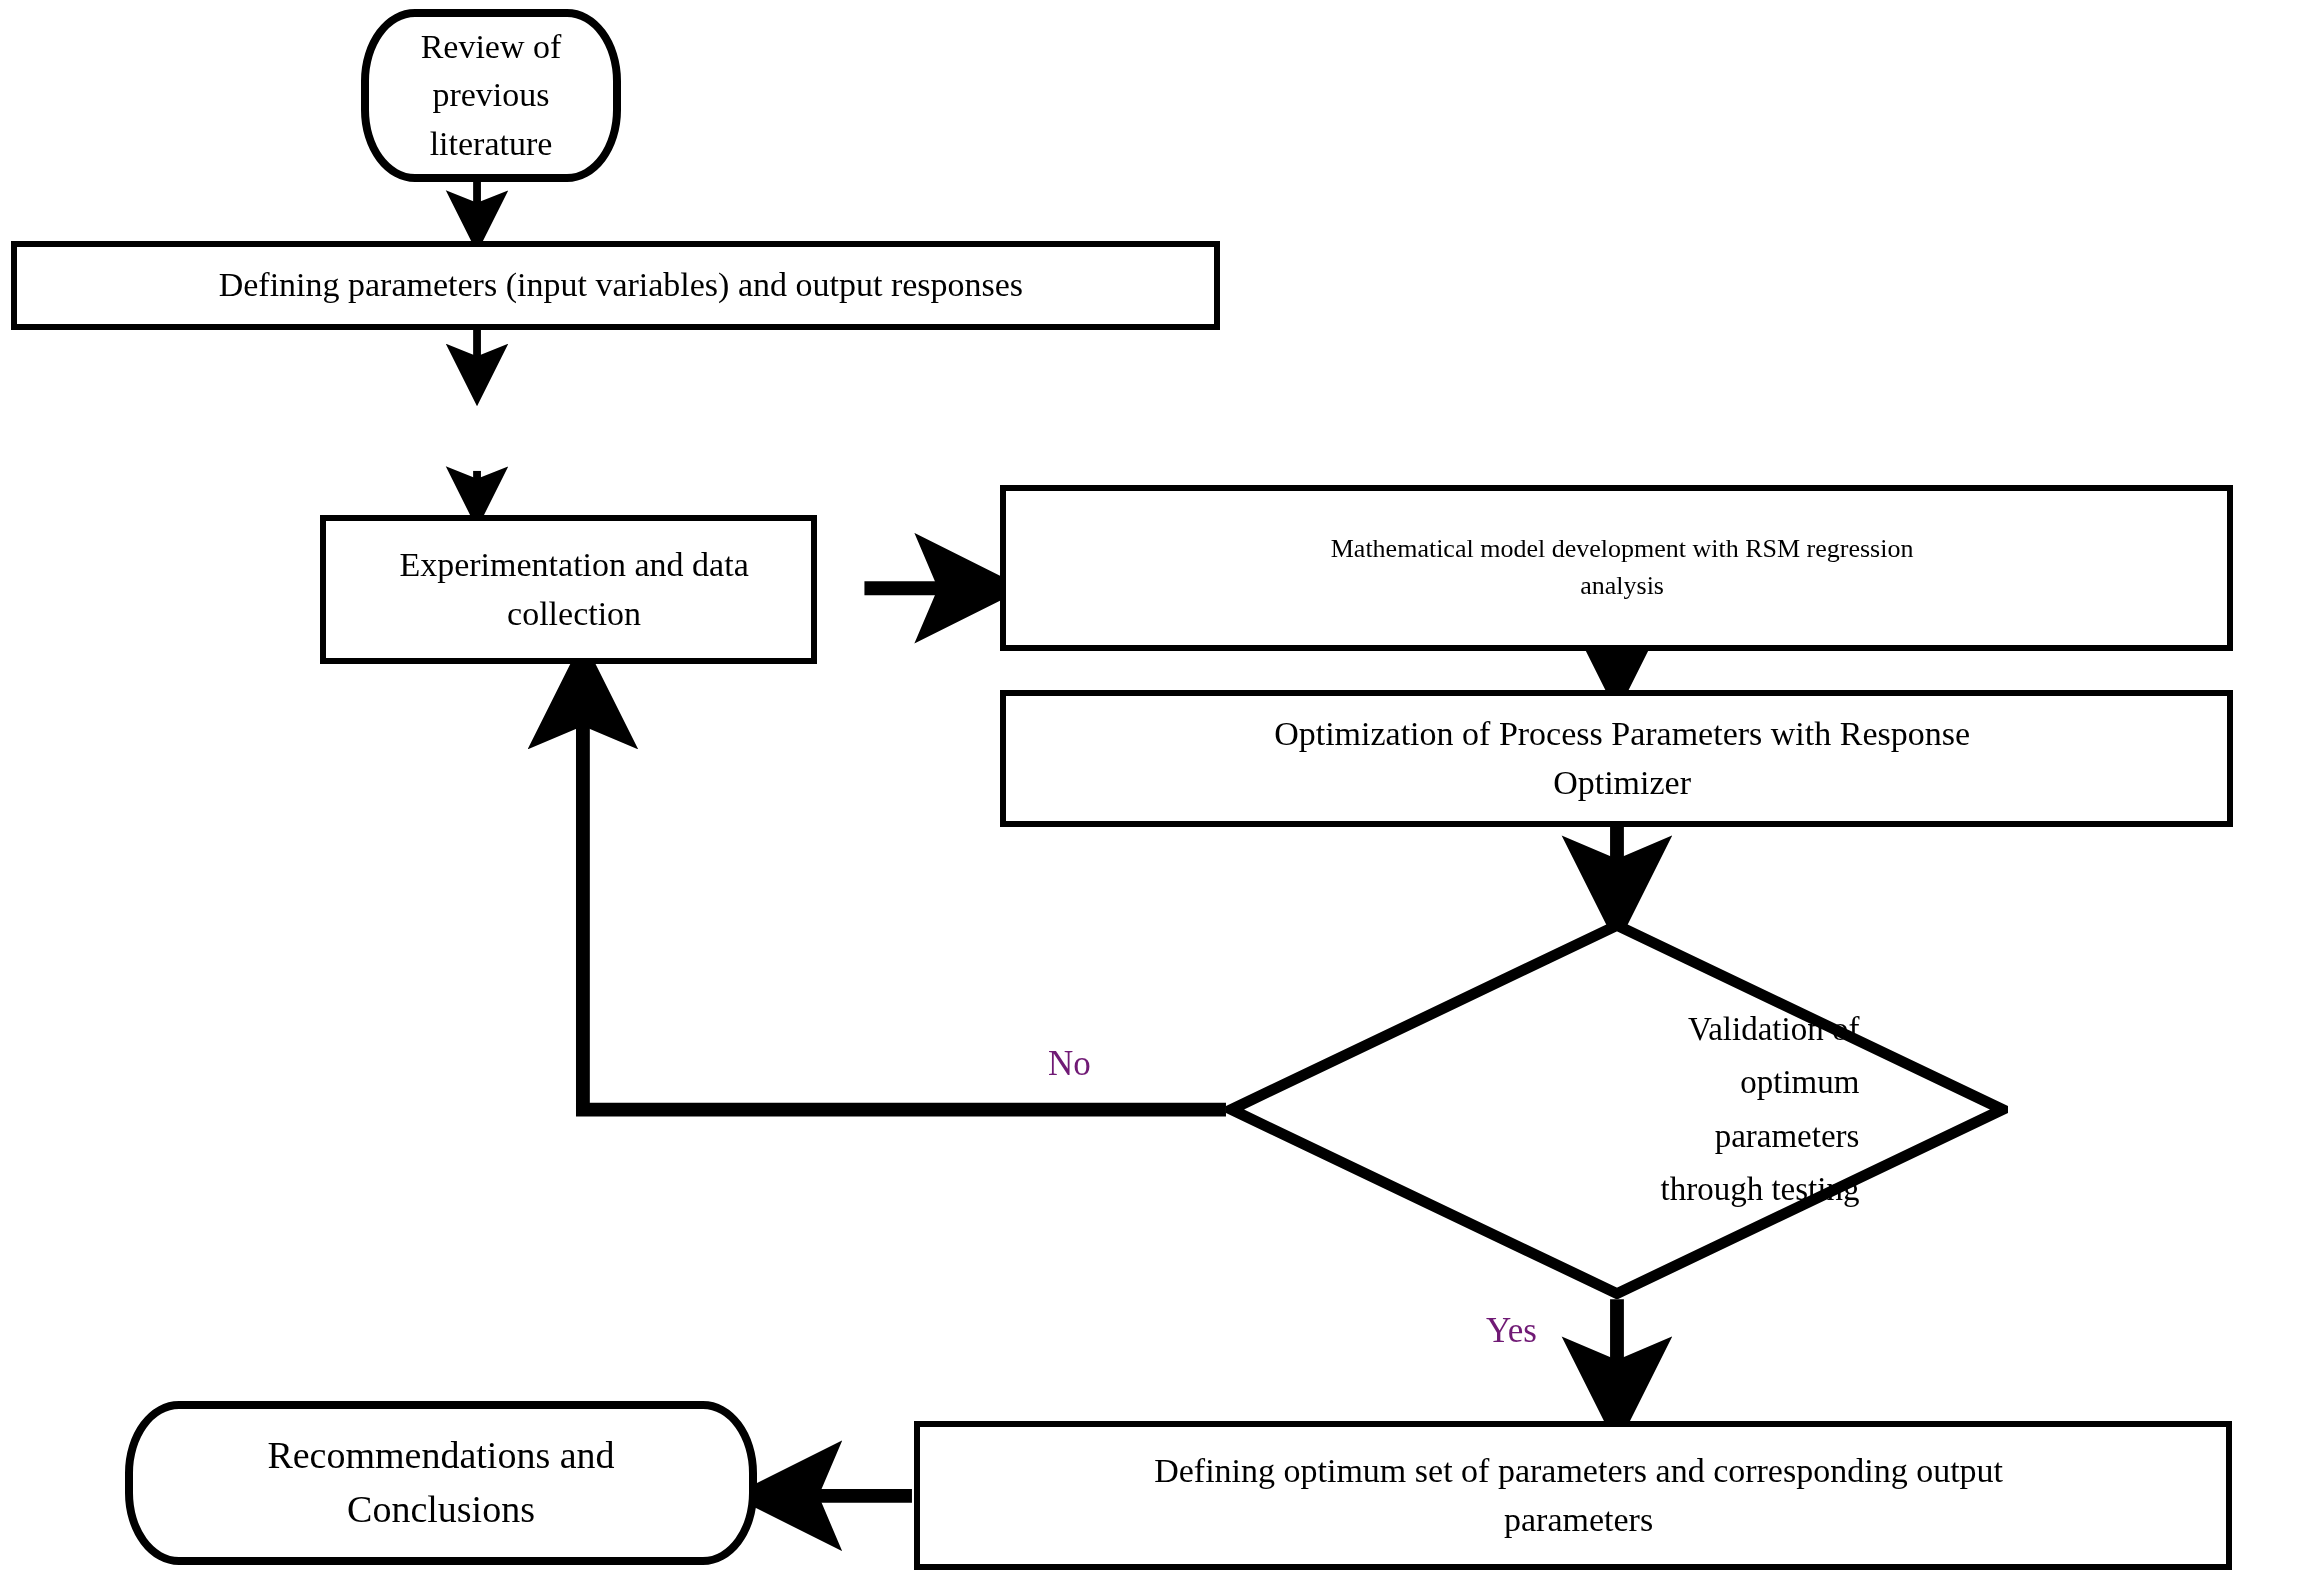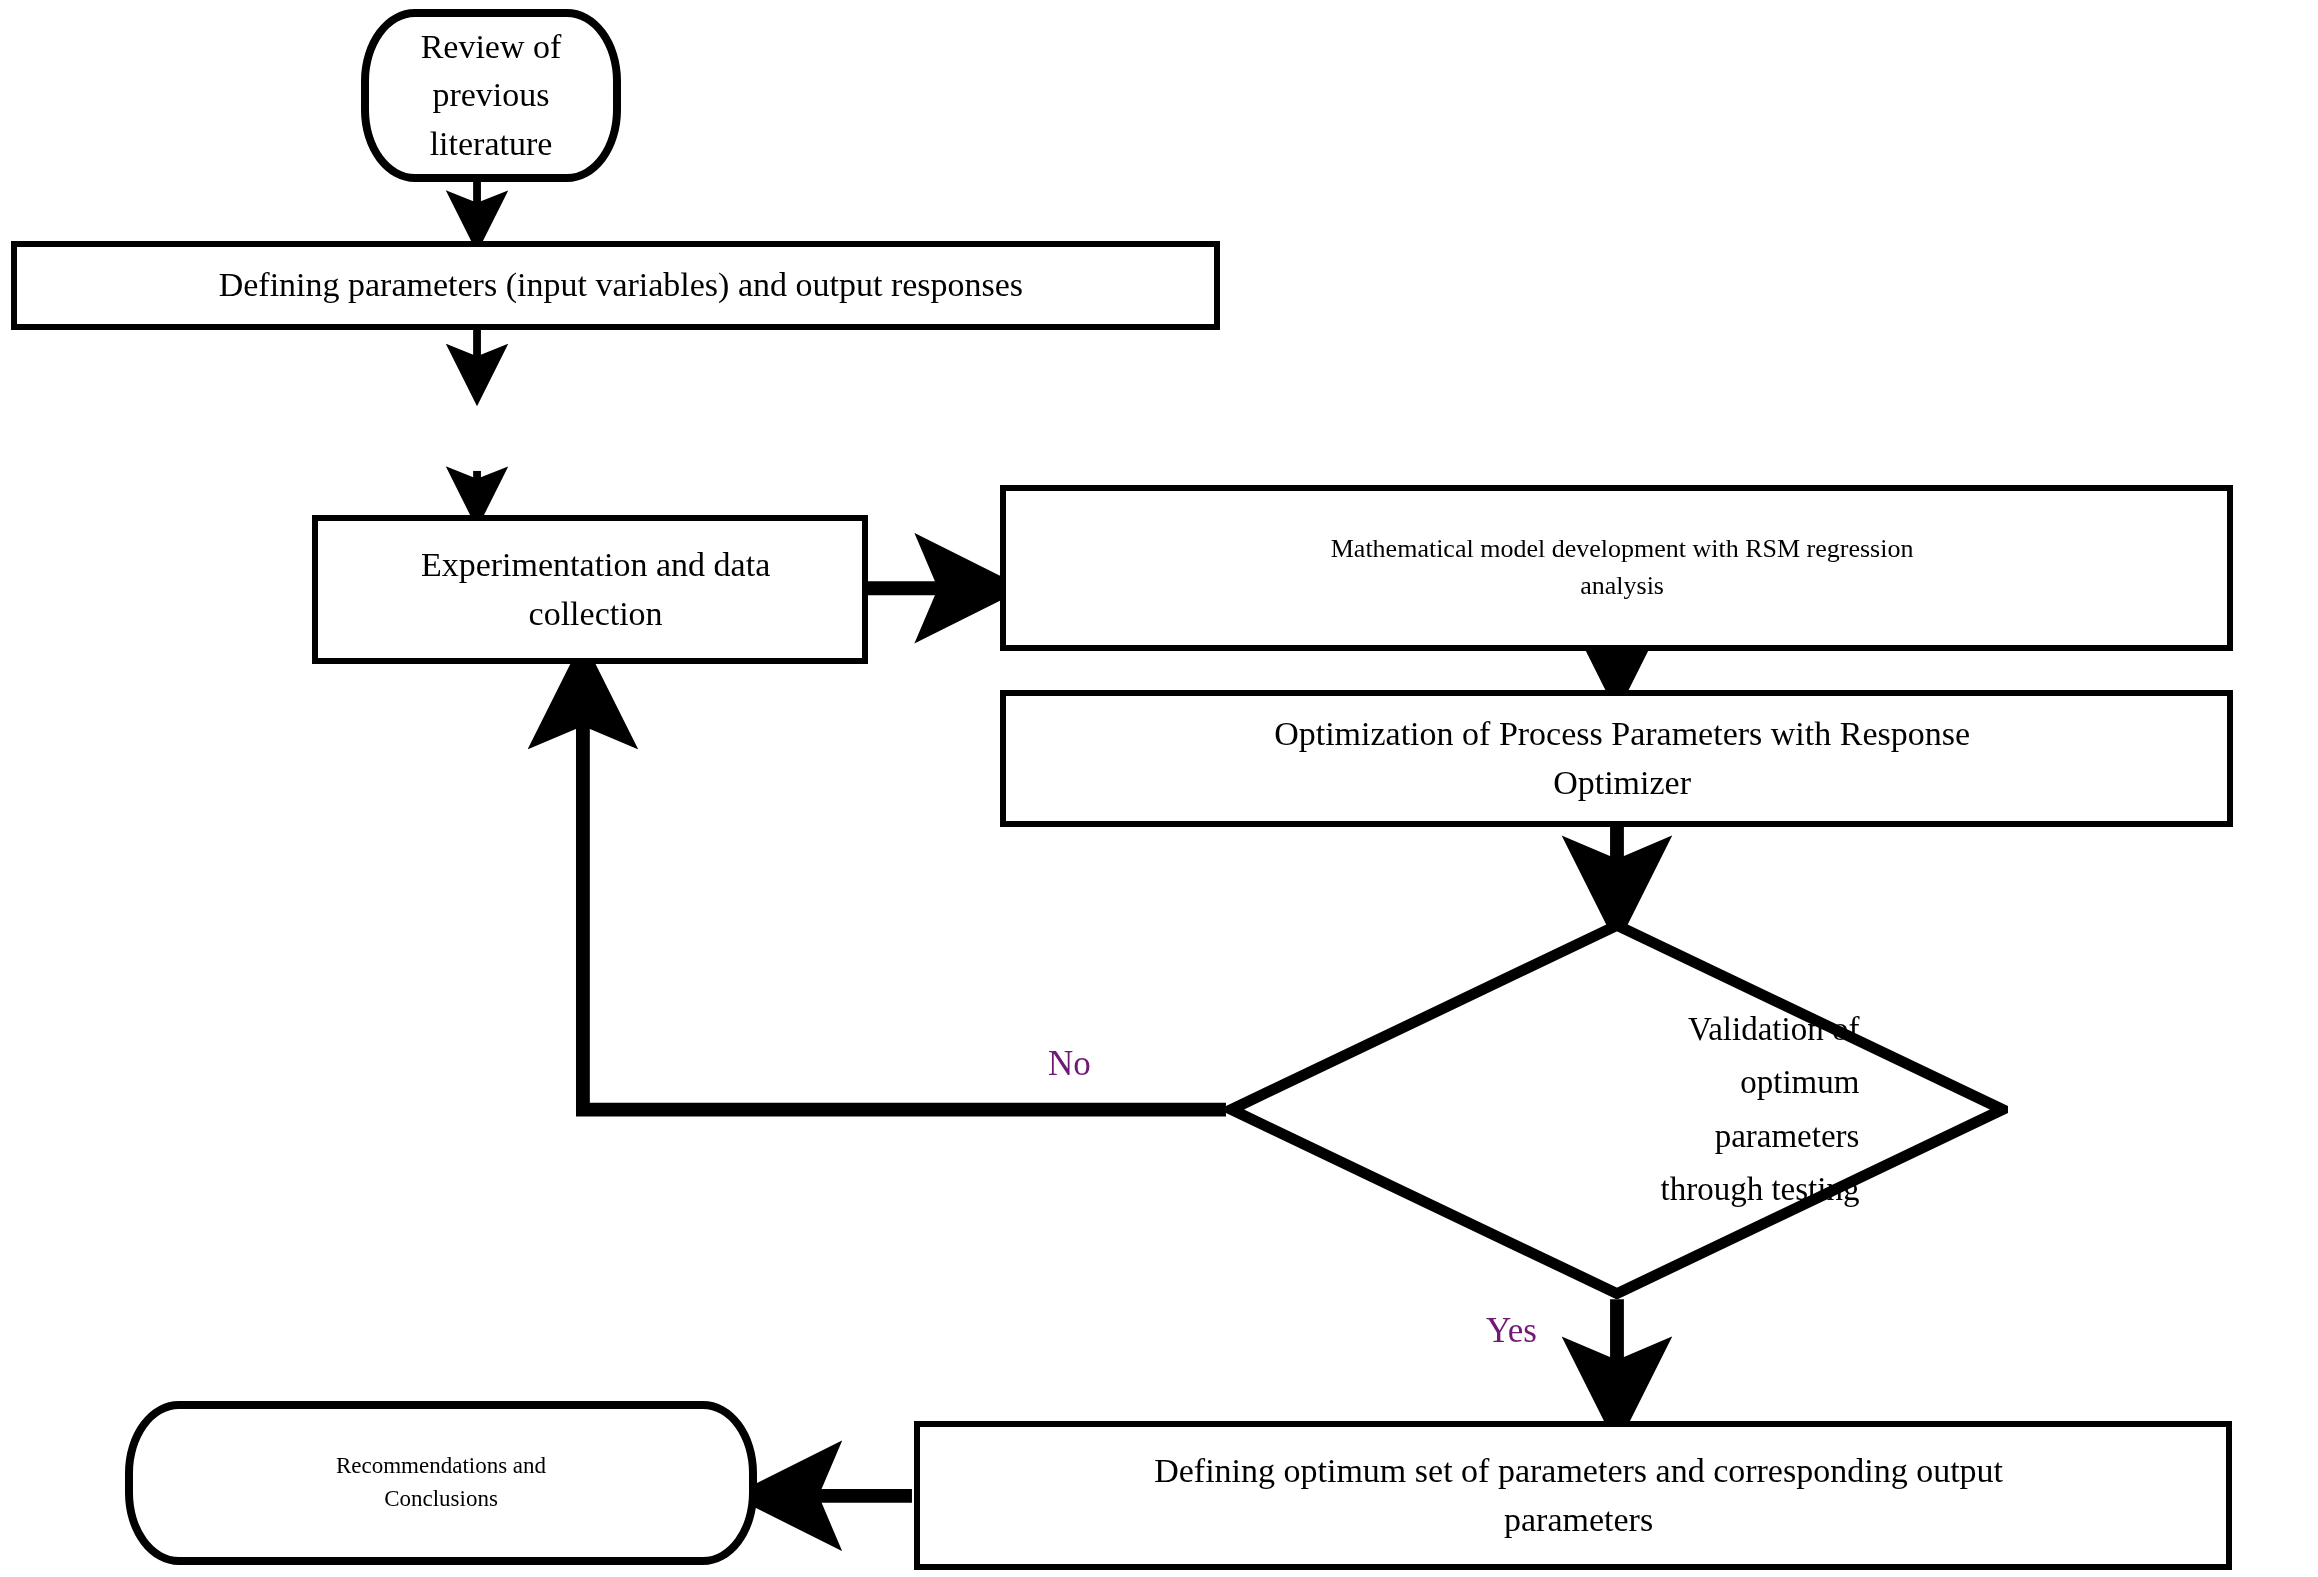--- a/index.html
+++ b/index.html
@@ -98,21 +98,21 @@
       <span>Review of</span><br>
       <span>previous literature</span>
     </span>
   </div>
 
   <div class="node process" style="left:10.8px; top:241px; width:1209px; height:89px; font-size:34px;">
     <span class="txt">Defining parameters (input variables) and output responses</span>
   </div>
 
 
-  <div class="node process" style="left:312px; top:515px; width:556px; height:149px; font-size:34px;">
+  <div class="node process" style="left:320px; top:515px; width:497px; height:149px; font-size:34px;">
     <span class="txt">
       <span>Experimentation and data</span><br>
       <span>collection</span>
     </span>
   </div>
 
   <div class="node process" style="left:1000px; top:485px; width:1233px; height:166px; font-size:26px;">
     <span class="txt">
       <span>Mathematical model development with RSM regression</span><br>
       <span>analysis</span>
@@ -138,21 +138,21 @@
     </div>
   </div>
 
   <div class="node process" style="left:914px; top:1421px; width:1318px; height:149px; font-size:34px;">
     <span class="txt">
       <span>Defining optimum set of parameters and corresponding output</span><br>
       <span>parameters</span>
     </span>
   </div>
 
-  <div class="node terminal" style="left:125px; top:1401px; width:632px; height:164px; font-size:23px;">
+  <div class="node terminal" style="left:125px; top:1401px; width:632px; height:164px; font-size:38px;">
     <span class="txt">
       <span>Recommendations and</span><br>
       <span>Conclusions</span>
     </span>
   </div>
 
   <div class="edge-label" style="left:1048px; top:1044px; font-size:35px;">No</div>
 
   <div class="edge-label" style="left:1486px; top:1311px; font-size:35px;">Yes</div>
 

